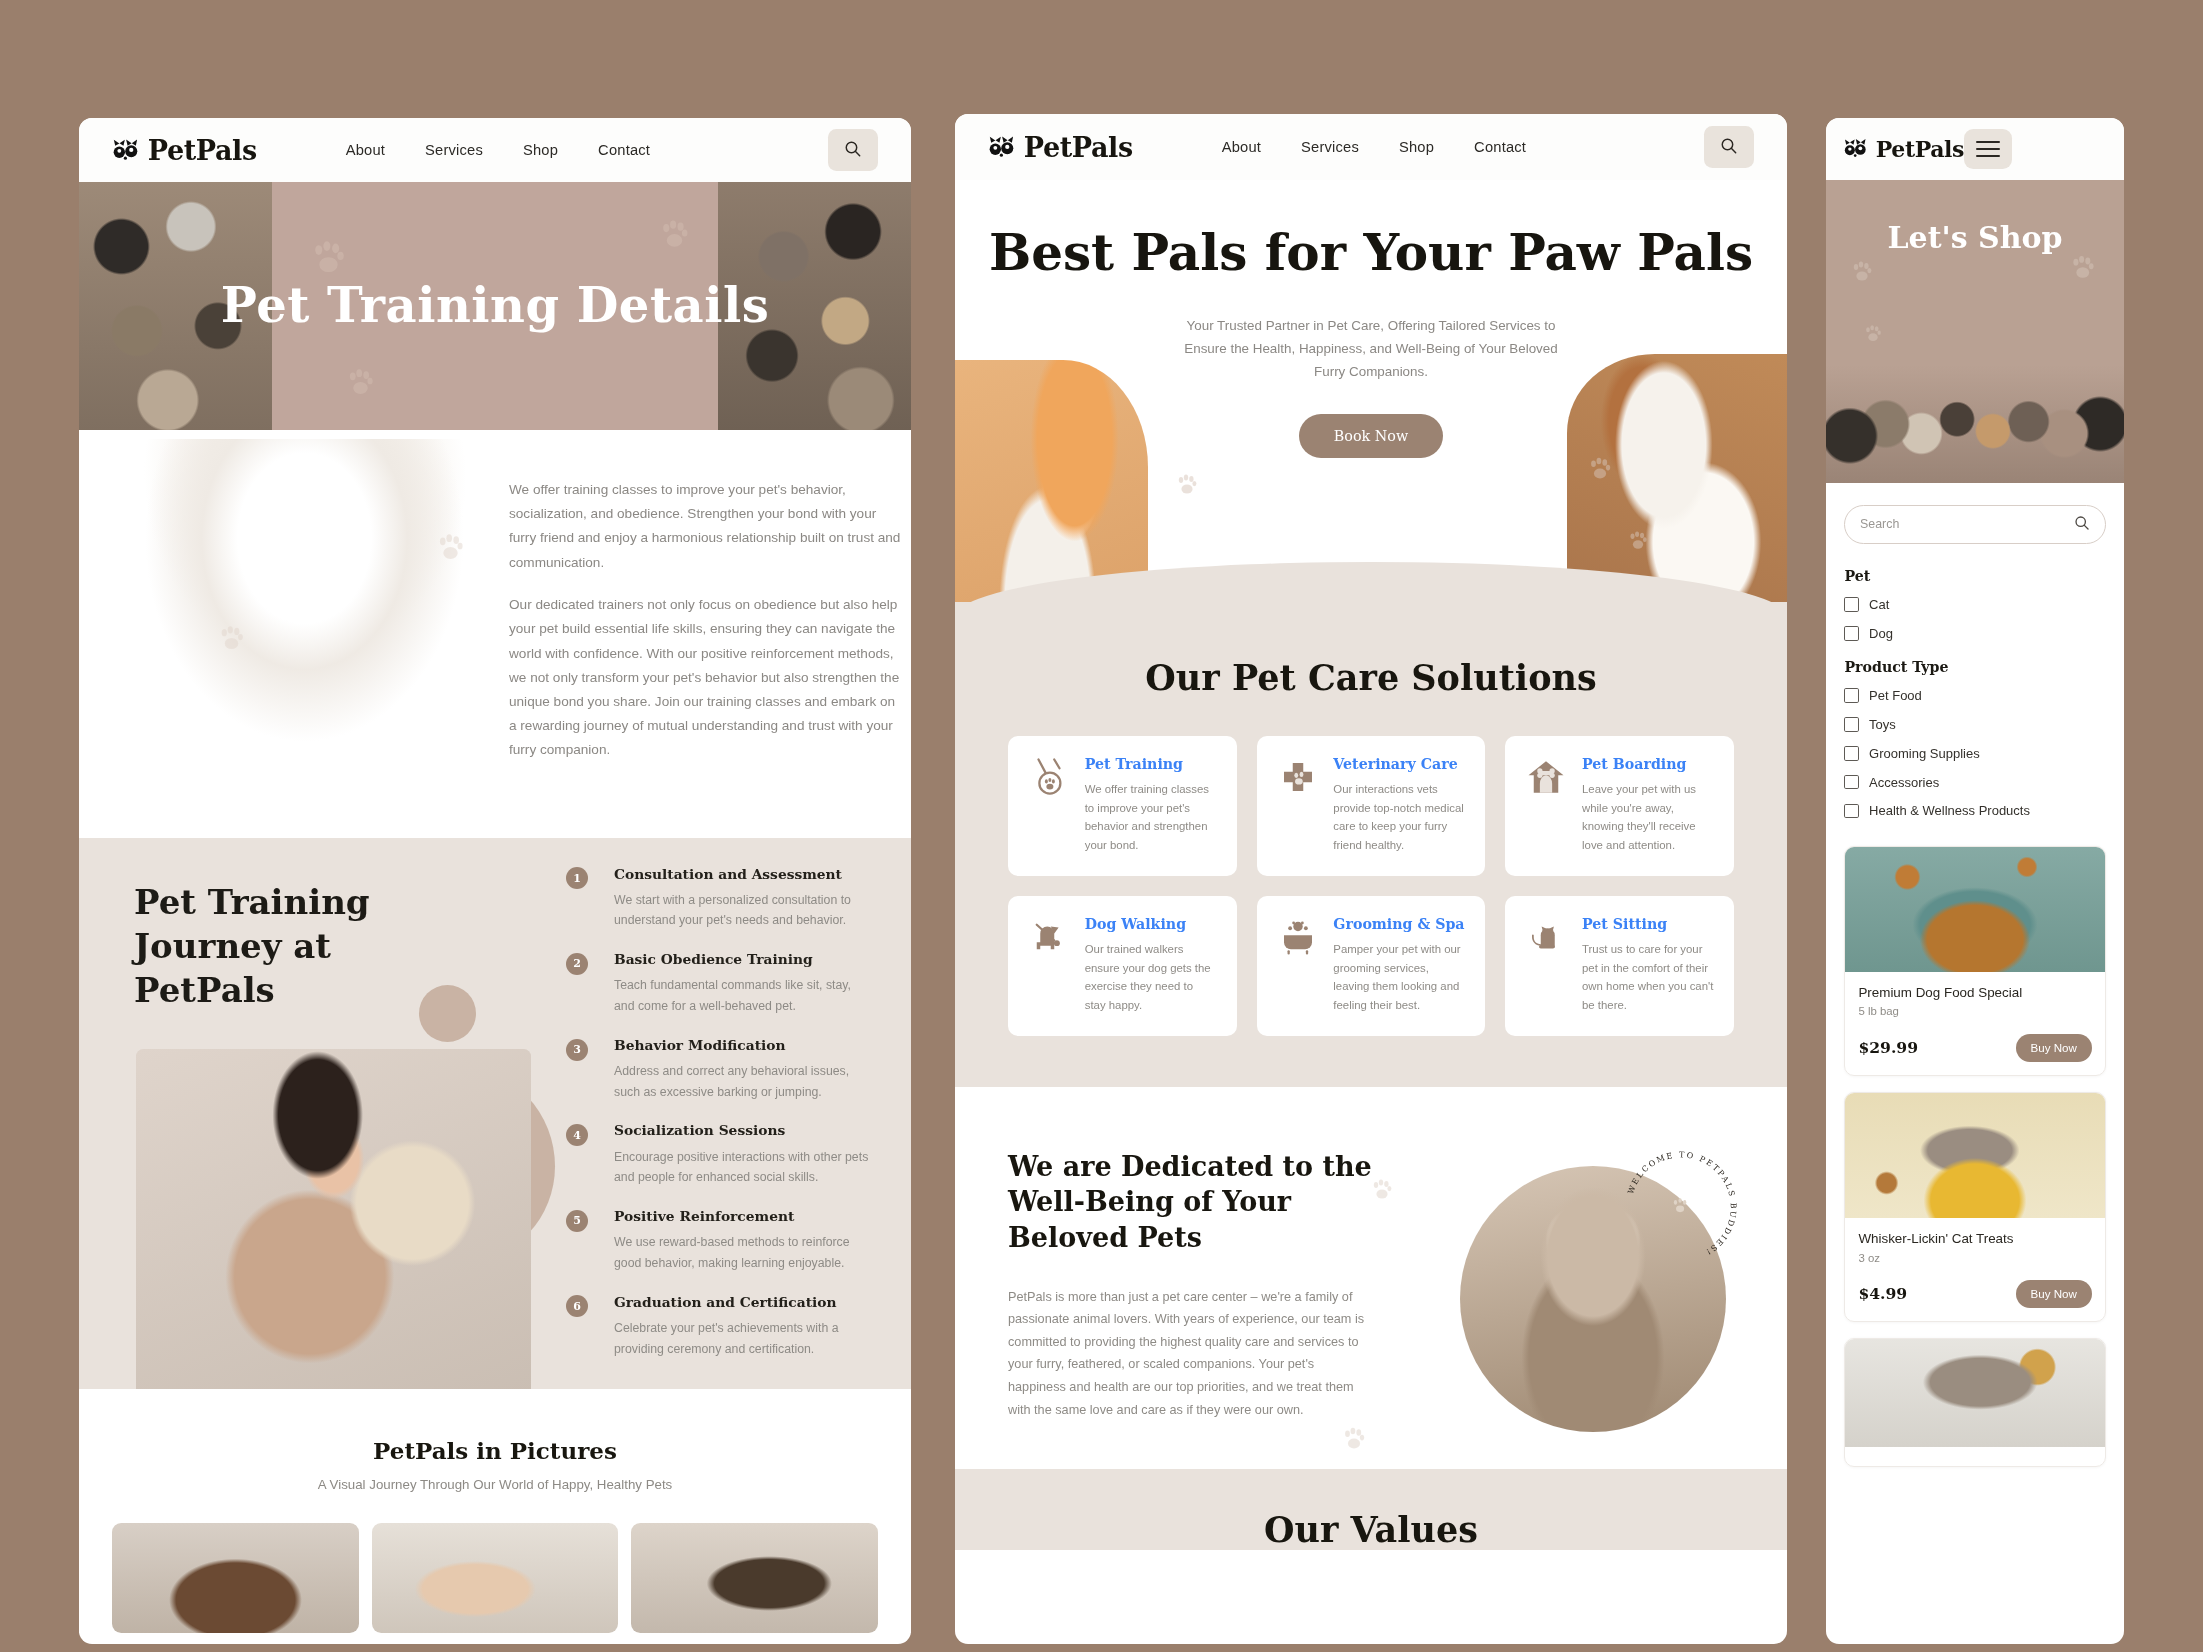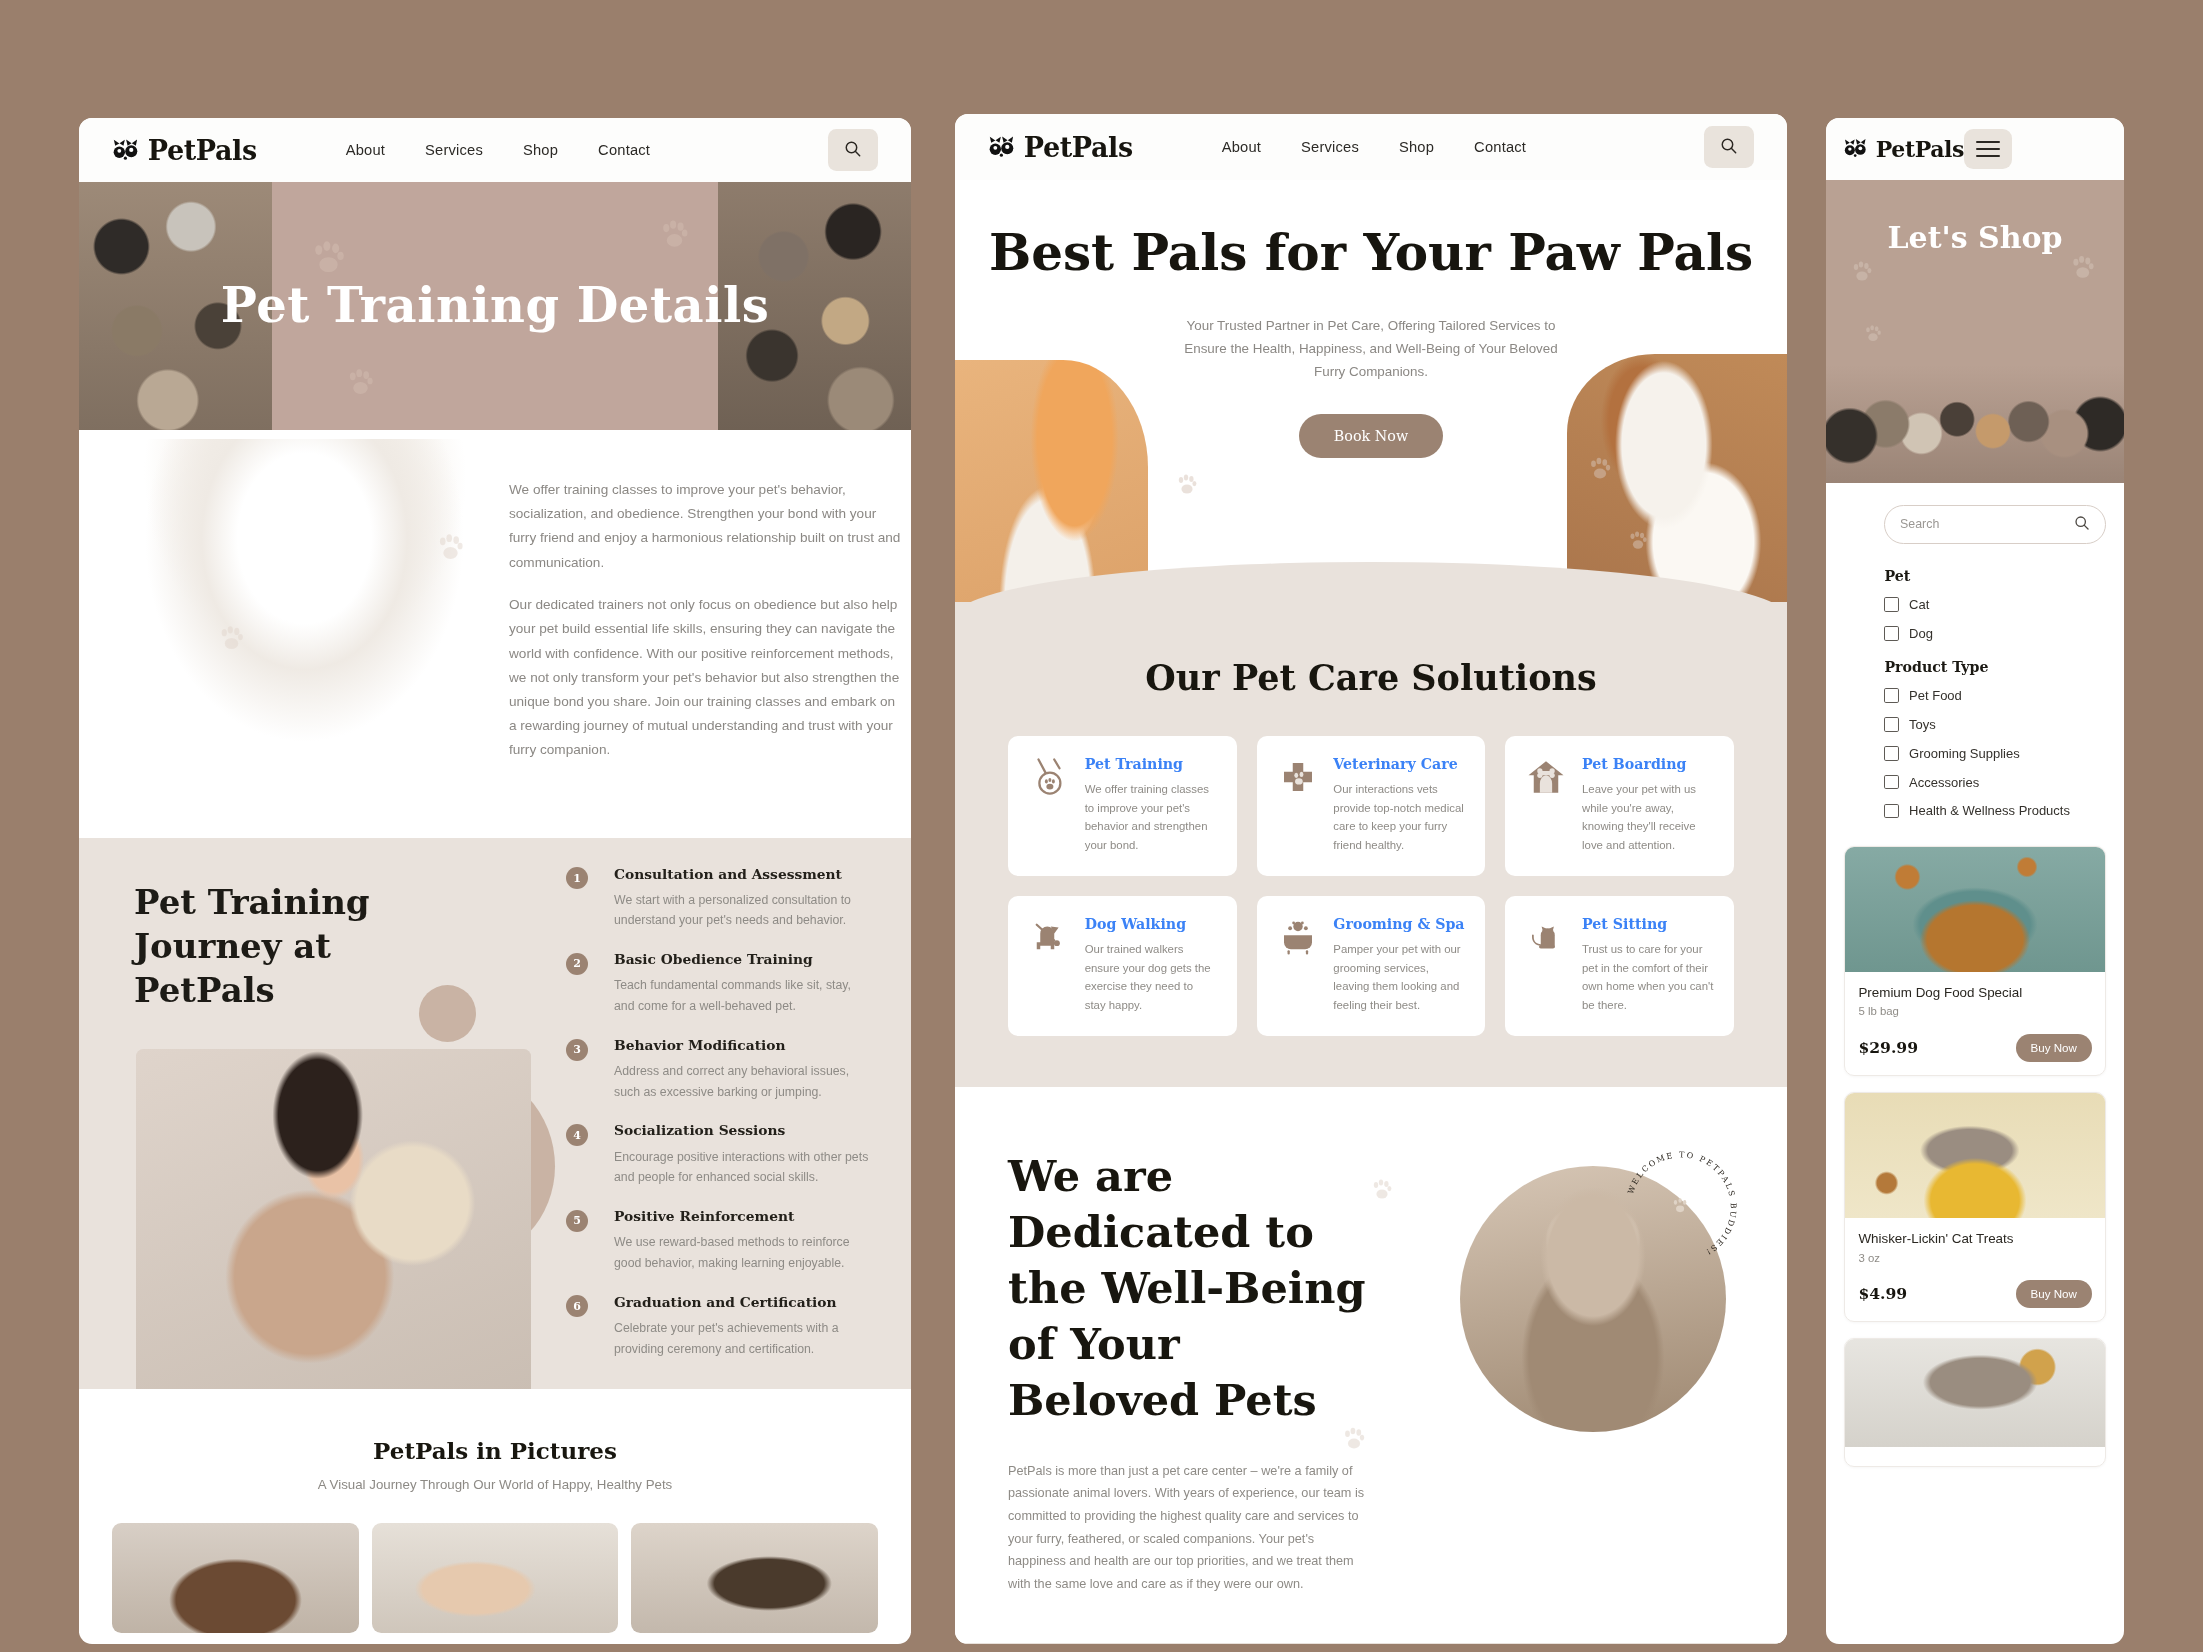--- a/index.html
+++ b/index.html
@@ -130,42 +130,42 @@
   .solutions h2 { text-align:center; font-size:35px; color:#18160f; font-weight:700; margin-bottom:38px; }
   .cards { display:grid; grid-template-columns:repeat(3,1fr); gap:20px; padding:0 53px; }
   .card { background:#fff; border-radius:10px; padding:20px 20px 22px; display:flex; gap:14.7px; }
   .card .ico { width:42px; flex:0 0 42px; color:#9b8372; }
   .card .ico svg { width:42px; height:42px; display:block; }
   .card h3 { font-size:14.2px; color:#3b82f6; margin-bottom:8.3px; font-weight:700; }
   .card p { font-size:11.4px; line-height:1.62; color:#8e8b86; }
 
   .dedicated { background:#fff; padding:62px 53px 48px; position:relative; display:flex; }
   .dedicated .txt { width:367px; }
-  .dedicated h2 { font-size:43px; line-height:1.3; color:#18160f; font-weight:700; }
+  .dedicated h2 { font-size:27px; line-height:1.3; color:#18160f; font-weight:700; }
   .dedicated p { font-size:12.7px; line-height:1.78; color:#8e8b86; margin-top:31px; }
   .dedicated .cat-circle {
     position:absolute; right:61px; top:79px; width:266px; height:266px;
     border-radius:50%; overflow:hidden;
   }
   .badge-ring { position:absolute; right:37px; top:51px; width:138px; height:138px; }
   .badge-ring text { font-size:8.6px; letter-spacing:2.1px; fill:#241f18;
      font-family:"DejaVu Serif", serif; }
 
   .values { background:#e9e2dc; padding:40px 0 0; text-align:center; }
   .values h2 { font-size:35px; color:#18160f; font-weight:700; }
 
   
   #panel-mobile .m-header { height:62px; padding:0 16.5px; }
   #panel-mobile .brand-name { font-size:22px; }
   .m-hero { height:303px; background:#b9a193; position:relative; overflow:hidden;
     display:flex; flex-direction:column; align-items:center; }
   .m-hero h1 { color:#fff; font-size:30px; line-height:1.2; text-align:center;
      font-weight:700; margin-top:40px; position:relative; z-index:3; }
   .m-pets { position:absolute; left:0; right:0; bottom:0; height:118px; }
-  .m-body { padding:22px 18.4px 0; background:#fff;margin-left:40px; }
+  .m-body { padding:22px 18.4px 0; background:#fff; }
   .searchbar {
     display:flex; align-items:center; border:0.9px solid #d8cec7; border-radius:20px;
     padding:9.2px 14.7px; margin-bottom:24px;
   }
   .searchbar input {
     border:none; outline:none; flex:1; font-size:12.4px; color:#3a3733;
     font-family:"Liberation Sans", sans-serif; background:transparent;
   }
   .searchbar input::placeholder { color:#9a9793; }
   .filter-title { font-family:"DejaVu Serif", serif; font-size:14.2px; color:#1b1913;

